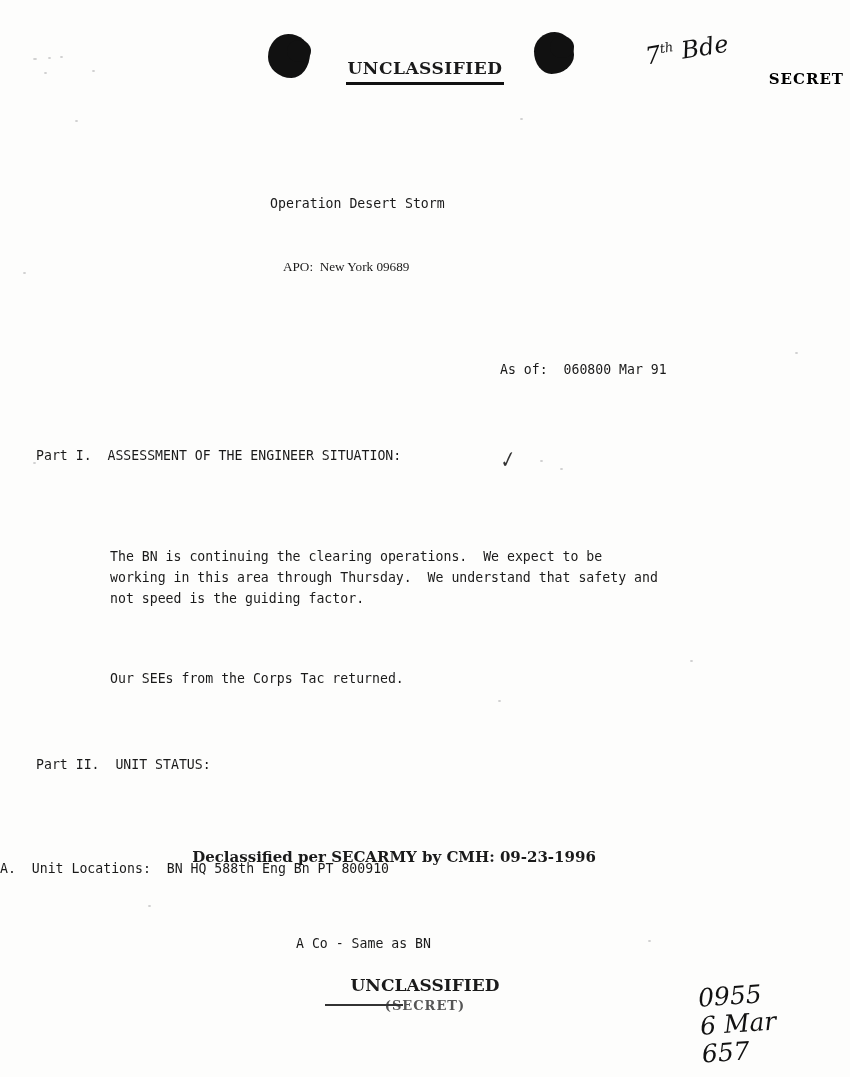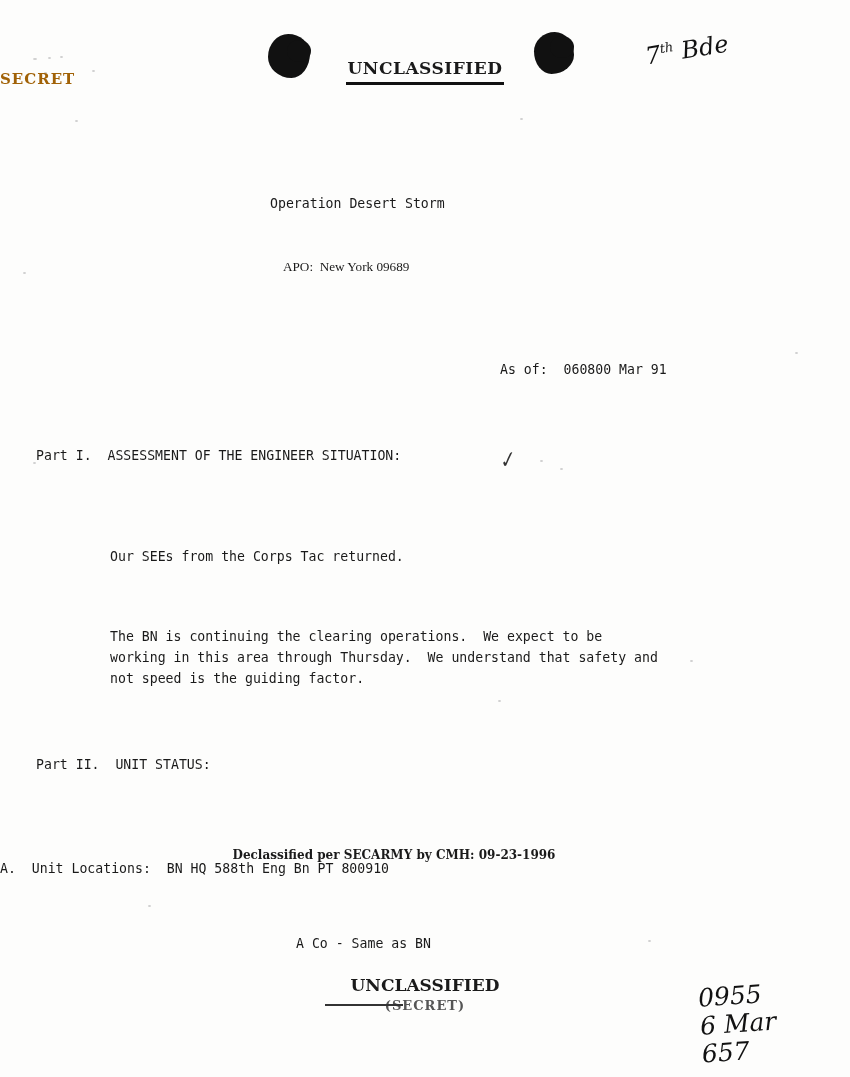--- a/index.html
+++ b/index.html
@@ -50,25 +50,25 @@
     width: 100%;
     height: 3px;
     background: #111;
     top: 24px;
   }
   .secret-struck {
     position: absolute;
     top: 70px;
     left: 0;
     width: 844px;
-    text-align: left;
+    text-align: right;
     font-family: "DejaVu Serif", serif;
     font-weight: bold;
     font-size: 15px;
-    color: #a16207;
+    color: #000000;
     letter-spacing: 1px;
   }
 
   .redaction-blob {
     position: absolute;
     background: #111;
   }
   .blob1 {
     left: 268px; top: 34px; width: 42px; height: 44px;
     border-radius: 48% 52% 44% 56% / 52% 44% 56% 48%;
@@ -153,21 +153,21 @@
 
   
   .declass {
     position: absolute;
     top: 848px;
     left: 0;
     width: 788px;
     text-align: center;
     font-family: "DejaVu Serif", serif;
     font-weight: bold;
-    font-size: 12px;
+    font-size: 15px;
   }
 
   .classification-bottom {
     position: absolute;
     top: 975px;
     left: 0;
     width: 850px;
     text-align: center;
     font-family: "DejaVu Serif", serif;
     font-weight: bold;
@@ -235,24 +235,24 @@
 
   <div class="doc">
 
     <div class="center-block" style="padding-left:270px;">Operation Desert Storm</div>
     <div class="center-block" style="padding-left:283px;font-family:Liberation Serif, serif;">APO:  New York 09689</div>
 
     <div class="asof">As of:  060800 Mar 91</div>
 
     <div class="part-head">Part I.  ASSESSMENT OF THE ENGINEER SITUATION:</div>
 
-    <div class="para">Our SEEs from the Corps Tac returned.</div>
     <div class="para">The BN is continuing the clearing operations.  We expect to be
 working in this area through Thursday.  We understand that safety and
 not speed is the guiding factor.</div>
+    <div class="para">Our SEEs from the Corps Tac returned.</div>
 
     <div class="part-head">Part II.  UNIT STATUS:</div>
 
     <div class="sec-a">A.  Unit Locations:  BN HQ 588th Eng Bn PT 800910</div>
     <div class="sub-loc">A Co - Same as BN</div>
     
     
 
     
   </div>

